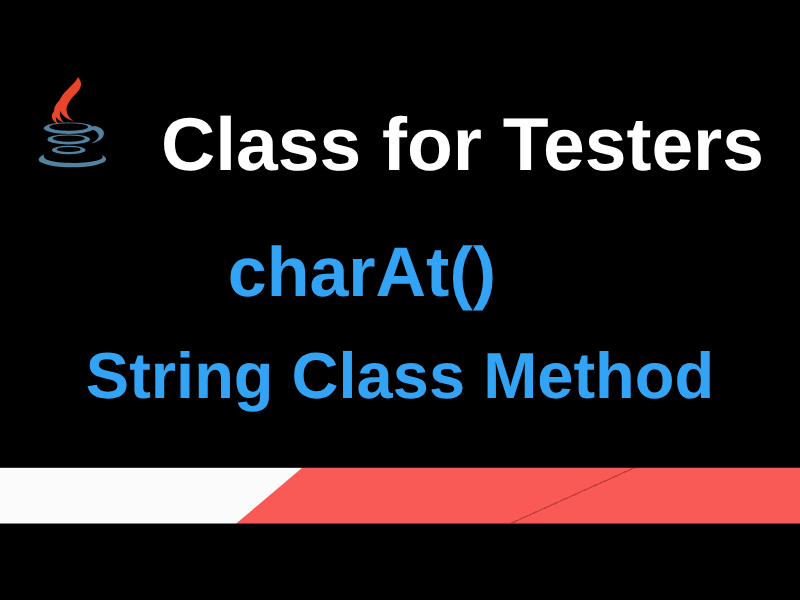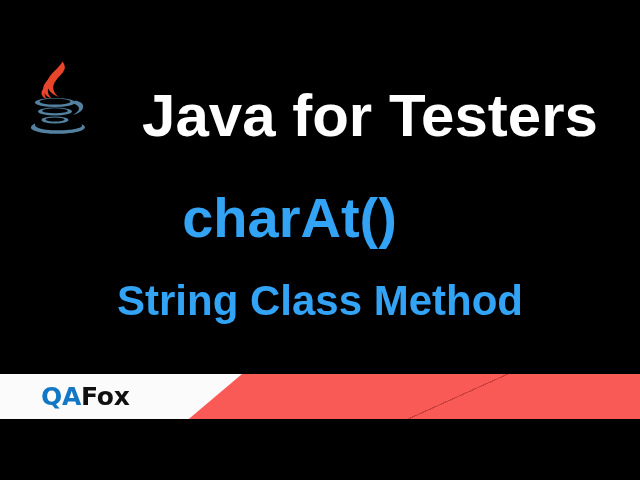--- a/index.html
+++ b/index.html
@@ -88,21 +88,21 @@
     position: absolute;
     left: 0;
     top: 266px;
     width: 640px;
     height: 70px;
     display: flex;
     align-items: center;
     justify-content: center;
     color: #33A3F5;
     font-weight: bold;
-    font-size: 42px;
+    font-size: 52px;
     line-height: 62px;
     white-space: nowrap;
   }
 
   
   .brand-bar {
     position: absolute;
     left: 0;
     top: 374px;
     width: 640px;
@@ -191,29 +191,25 @@
                  3.1 -1.6 5.2 -3.3 5.8 -5.1 0.8 -2.6 -1.1 -4.6 -5.6 -6.2z" fill="#5382A1"></path>
 
         <path d="M17 66.5c-4.5 2.2 -5.5 4.8 -1.6 6.7 5.3 2.6 16.2 3.8 25.6 3.6
                  10.0 -0.2 19.6 -1.6 24.0 -4.1 3.1 -1.8 2.4 -4.1 -1.6 -5.8
                  1.5 1.6 0.6 3.0 -2.6 4.0 -4.6 1.5 -12.6 2.4 -20.8 2.4
                  -8.2 0.0 -15.8 -0.8 -19.6 -2.3 -3.1 -1.2 -3.6 -2.8 -3.4 -4.5z" fill="#5382A1"></path>
       </svg>
     </div>
   </div>
 
-  <div class="line-title">Java for Testers</div>
+  <div class="line-title">Class for Testers</div>
 
   <div class="line-sub1">charAt()</div>
 
   <div class="line-sub2">String Class Method</div>
 
   <div class="brand-bar">
     <div class="brand-bar-red"></div>
     <div class="brand-bar-red-seam"></div>
     <div class="brand-bar-white"></div>
-    <div class="brand-logo">
-      <span class="qa">QA</span>
-        <span class="fox">Fox</span>
-    </div>
   </div>
 
 </div>
 
 </body></html>

